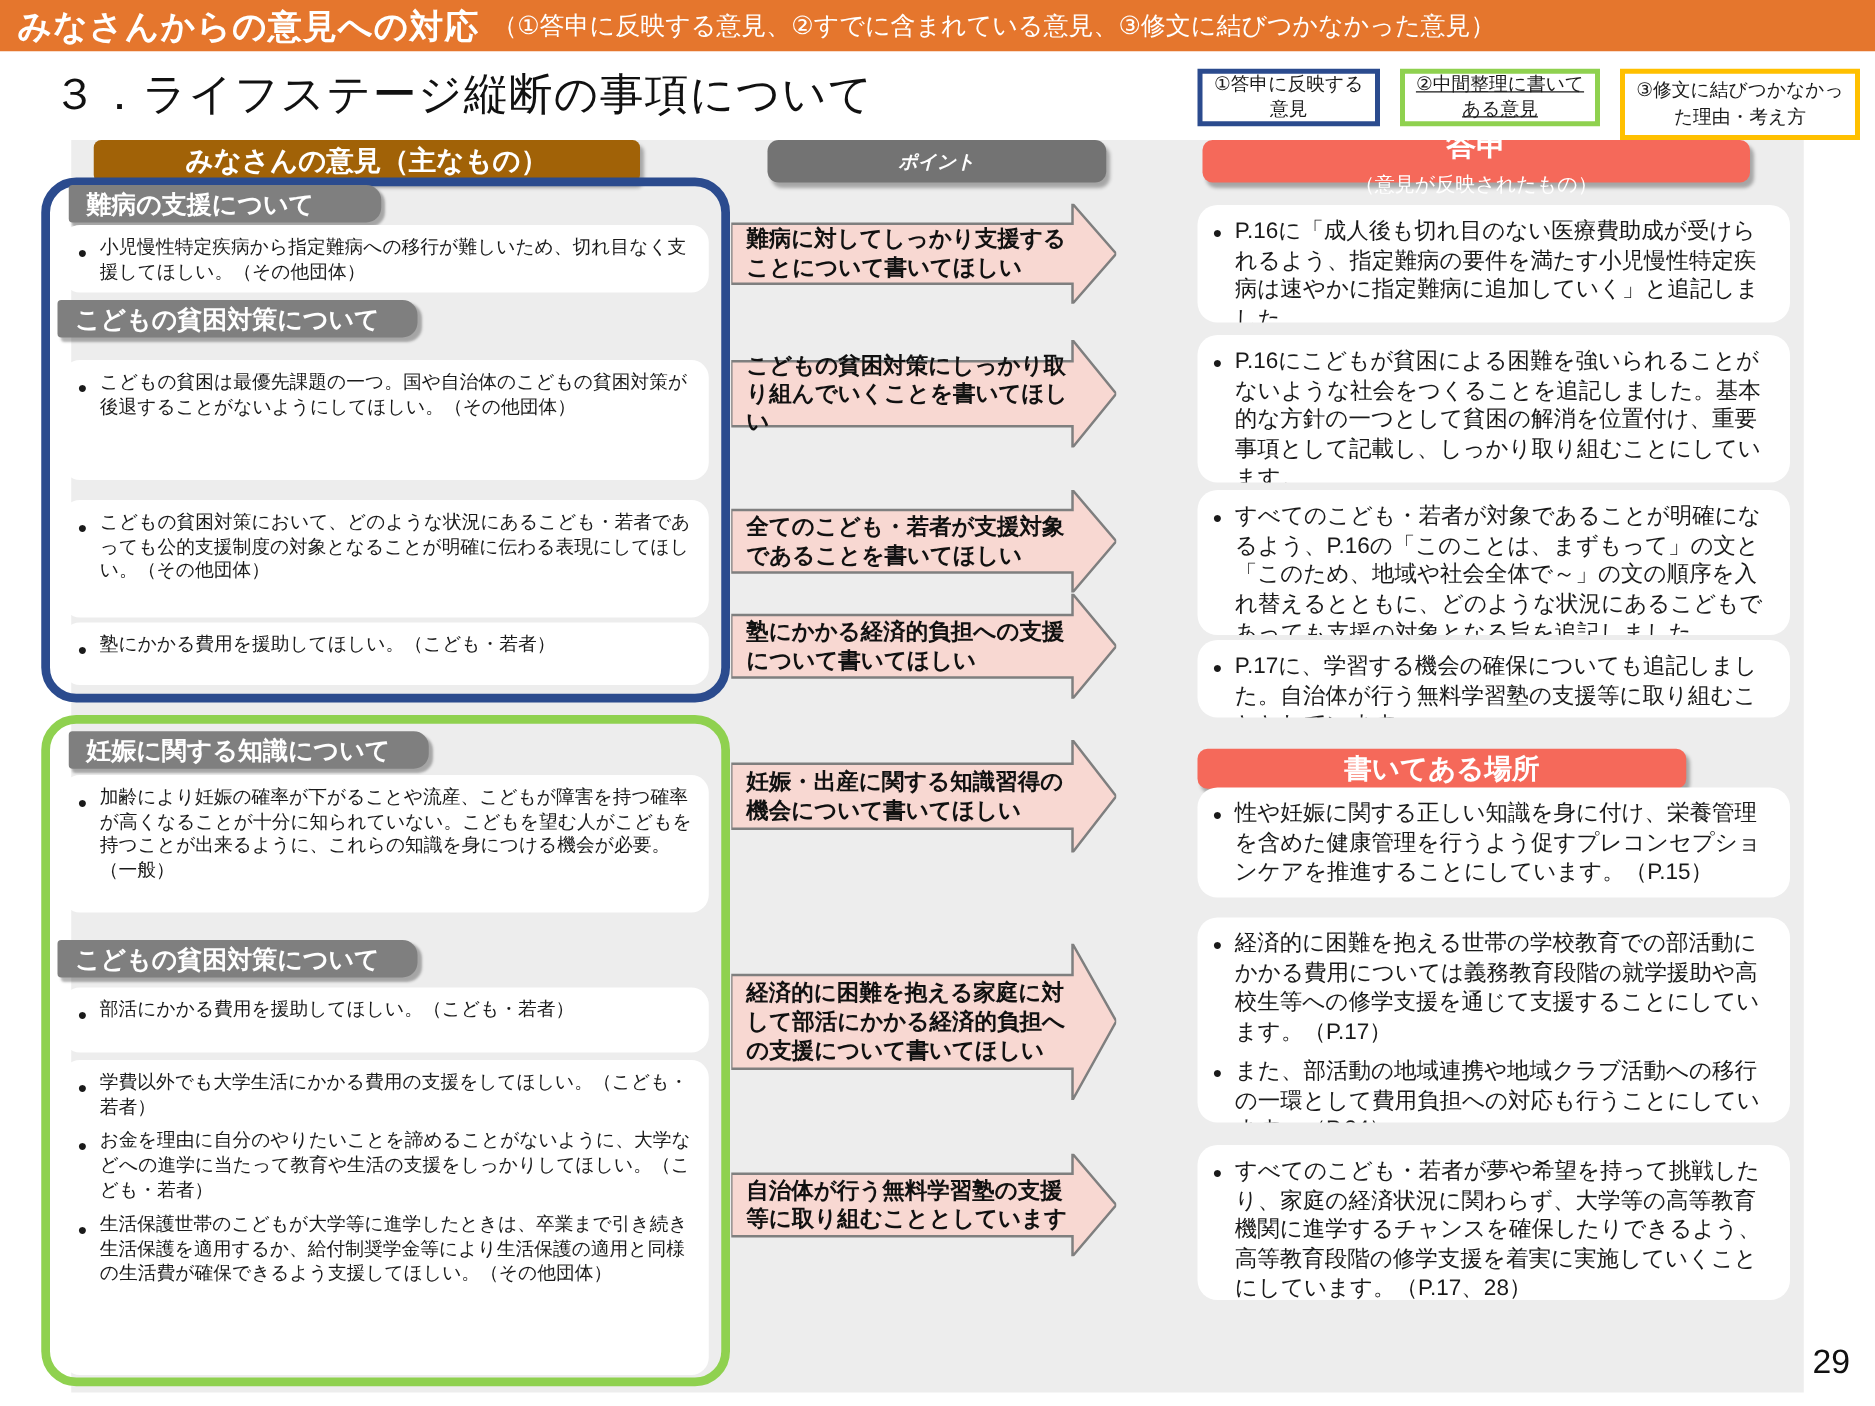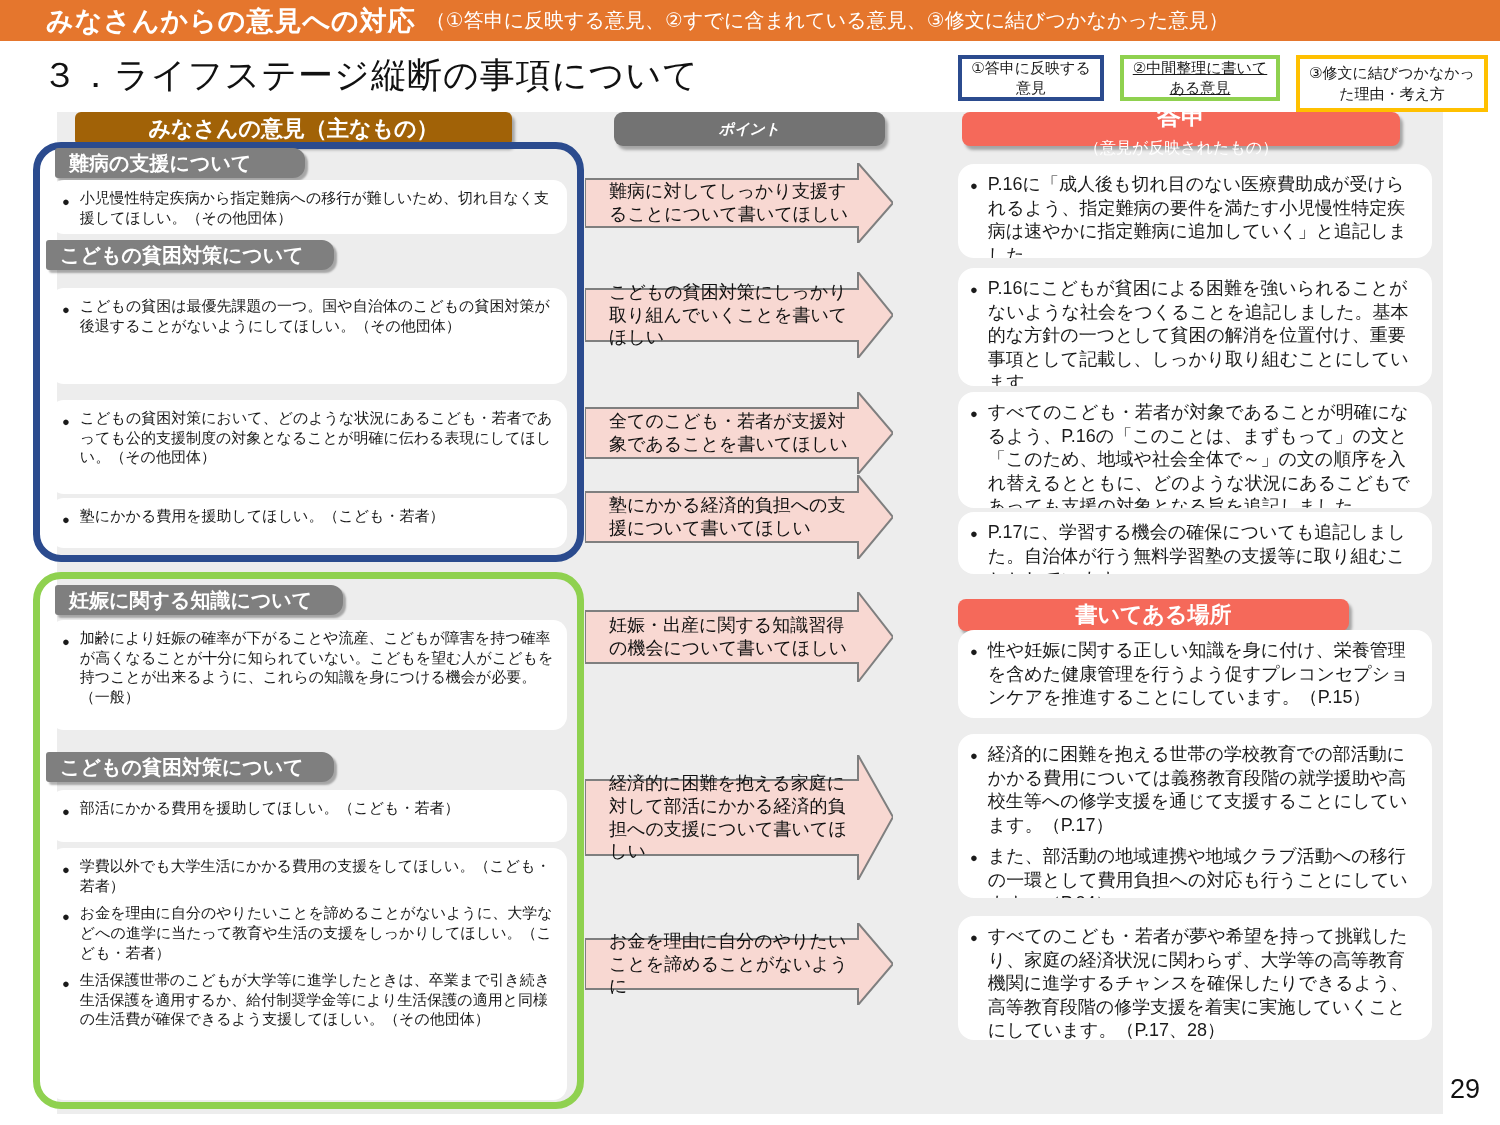--- a/index.html
+++ b/index.html
@@ -6,21 +6,21 @@
   body{
     width:1500px;height:1125px;position:relative;overflow:hidden;
     font-family:"Liberation Sans","DejaVu Sans",sans-serif;color:#1a1a1a;
   }
   .abs{position:absolute;}
   
   .banner{
     left:0;top:6;width:1500px;height:41px;background:#E5762D;color:#fff;
     display:flex;align-items:center;padding-left:14px;box-sizing:border-box;gap:10px;
   }
-  .banner .b-title{font-size:27px;font-weight:bold;letter-spacing:1px;margin-left:32px;}
+  .banner .b-title{font-size:27px;font-weight:bold;letter-spacing:1px;}
   .banner .b-sub{font-size:20px;}
   
   .heading{left:42px;top:52px;font-size:35px;letter-spacing:1px;color:#111;}
   
   .legend{
     background:#fff;box-sizing:border-box;display:flex;align-items:center;justify-content:center;
     text-align:center;font-size:15px;line-height:1.35;padding:2px 4px;
   }
   
   .content{left:57px;top:112px;width:1386px;height:1002px;background:#EDEDED;}
@@ -48,21 +48,21 @@
   .brow{display:flex;gap:10px;align-items:flex-start;}
   .brow + .brow{margin-top:8px;}
   .blt{font-size:13px;line-height:1;margin-top:6px;flex:0 0 auto;}
   .otxt{font-size:15px;line-height:1.31;font-family:Liberation Serif, serif;}
   .rtxt{font-size:18px;line-height:1.31;}
   
   .arrow{overflow:visible;}
   .arrow svg{position:absolute;left:0;top:0;}
   .arrowtxt{
     position:absolute;left:0;right:35px;display:flex;align-items:center;
-    padding-left:24px;box-sizing:border-box;font-size:18px;line-height:1.27;color:#111;
+    padding-left:12px;box-sizing:border-box;font-size:18px;line-height:1.27;color:#111;font-weight:bold;
   }
   .pagenum{left:1450px;top:1074px;font-size:27px;color:#111;}
 </style>
 </head>
 <body>
 
 <div class="abs banner">
   <span class="b-title">みなさんからの意見への対応</span>
   <span class="b-sub">（①答申に反映する意見、②すでに含まれている意見、③修文に結びつかなかった意見）</span>
 </div>
@@ -190,21 +190,21 @@
   <svg width="308" height="125">
     <polygon points="0,25 273,25 273,0 308,62 273,125 273,100 0,100" fill="#F8D8D2" stroke="#7F7F7F" stroke-width="2"></polygon>
   </svg>
   <div class="arrowtxt" style="top:25px;bottom:25px;">経済的に困難を抱える家庭に対して部活にかかる経済的負担への支援について書いてほしい</div>
 </div>
 
 <div class="abs arrow" style="left:585px;top:923px;width:308px;height:82px;">
   <svg width="308" height="82">
     <polygon points="0,16 273,16 273,0 308,41 273,82 273,66 0,66" fill="#F8D8D2" stroke="#7F7F7F" stroke-width="2"></polygon>
   </svg>
-  <div class="arrowtxt" style="top:16px;bottom:16px;">お金を理由に自分のやりたいことを諦めることがないように</div>
+  <div class="arrowtxt" style="top:16px;bottom:16px;">自治体が行う無料学習塾の支援等に取り組むこととしています</div>
 </div>
 
 <div class="abs wbox" style="left:958px;top:164px;width:474px;height:94px;border-radius:16px;">
   <div class="brow">
     <span class="blt">●</span>
     <span class="rtxt">P.16に「成人後も切れ目のない医療費助成が受けられるよう、指定難病の要件を満たす小児慢性特定疾病は速やかに指定難病に追加していく」と追記しました。</span>
   </div>
 </div>
 
 <div class="abs wbox" style="left:958px;top:268px;width:474px;height:118px;border-radius:16px;">

